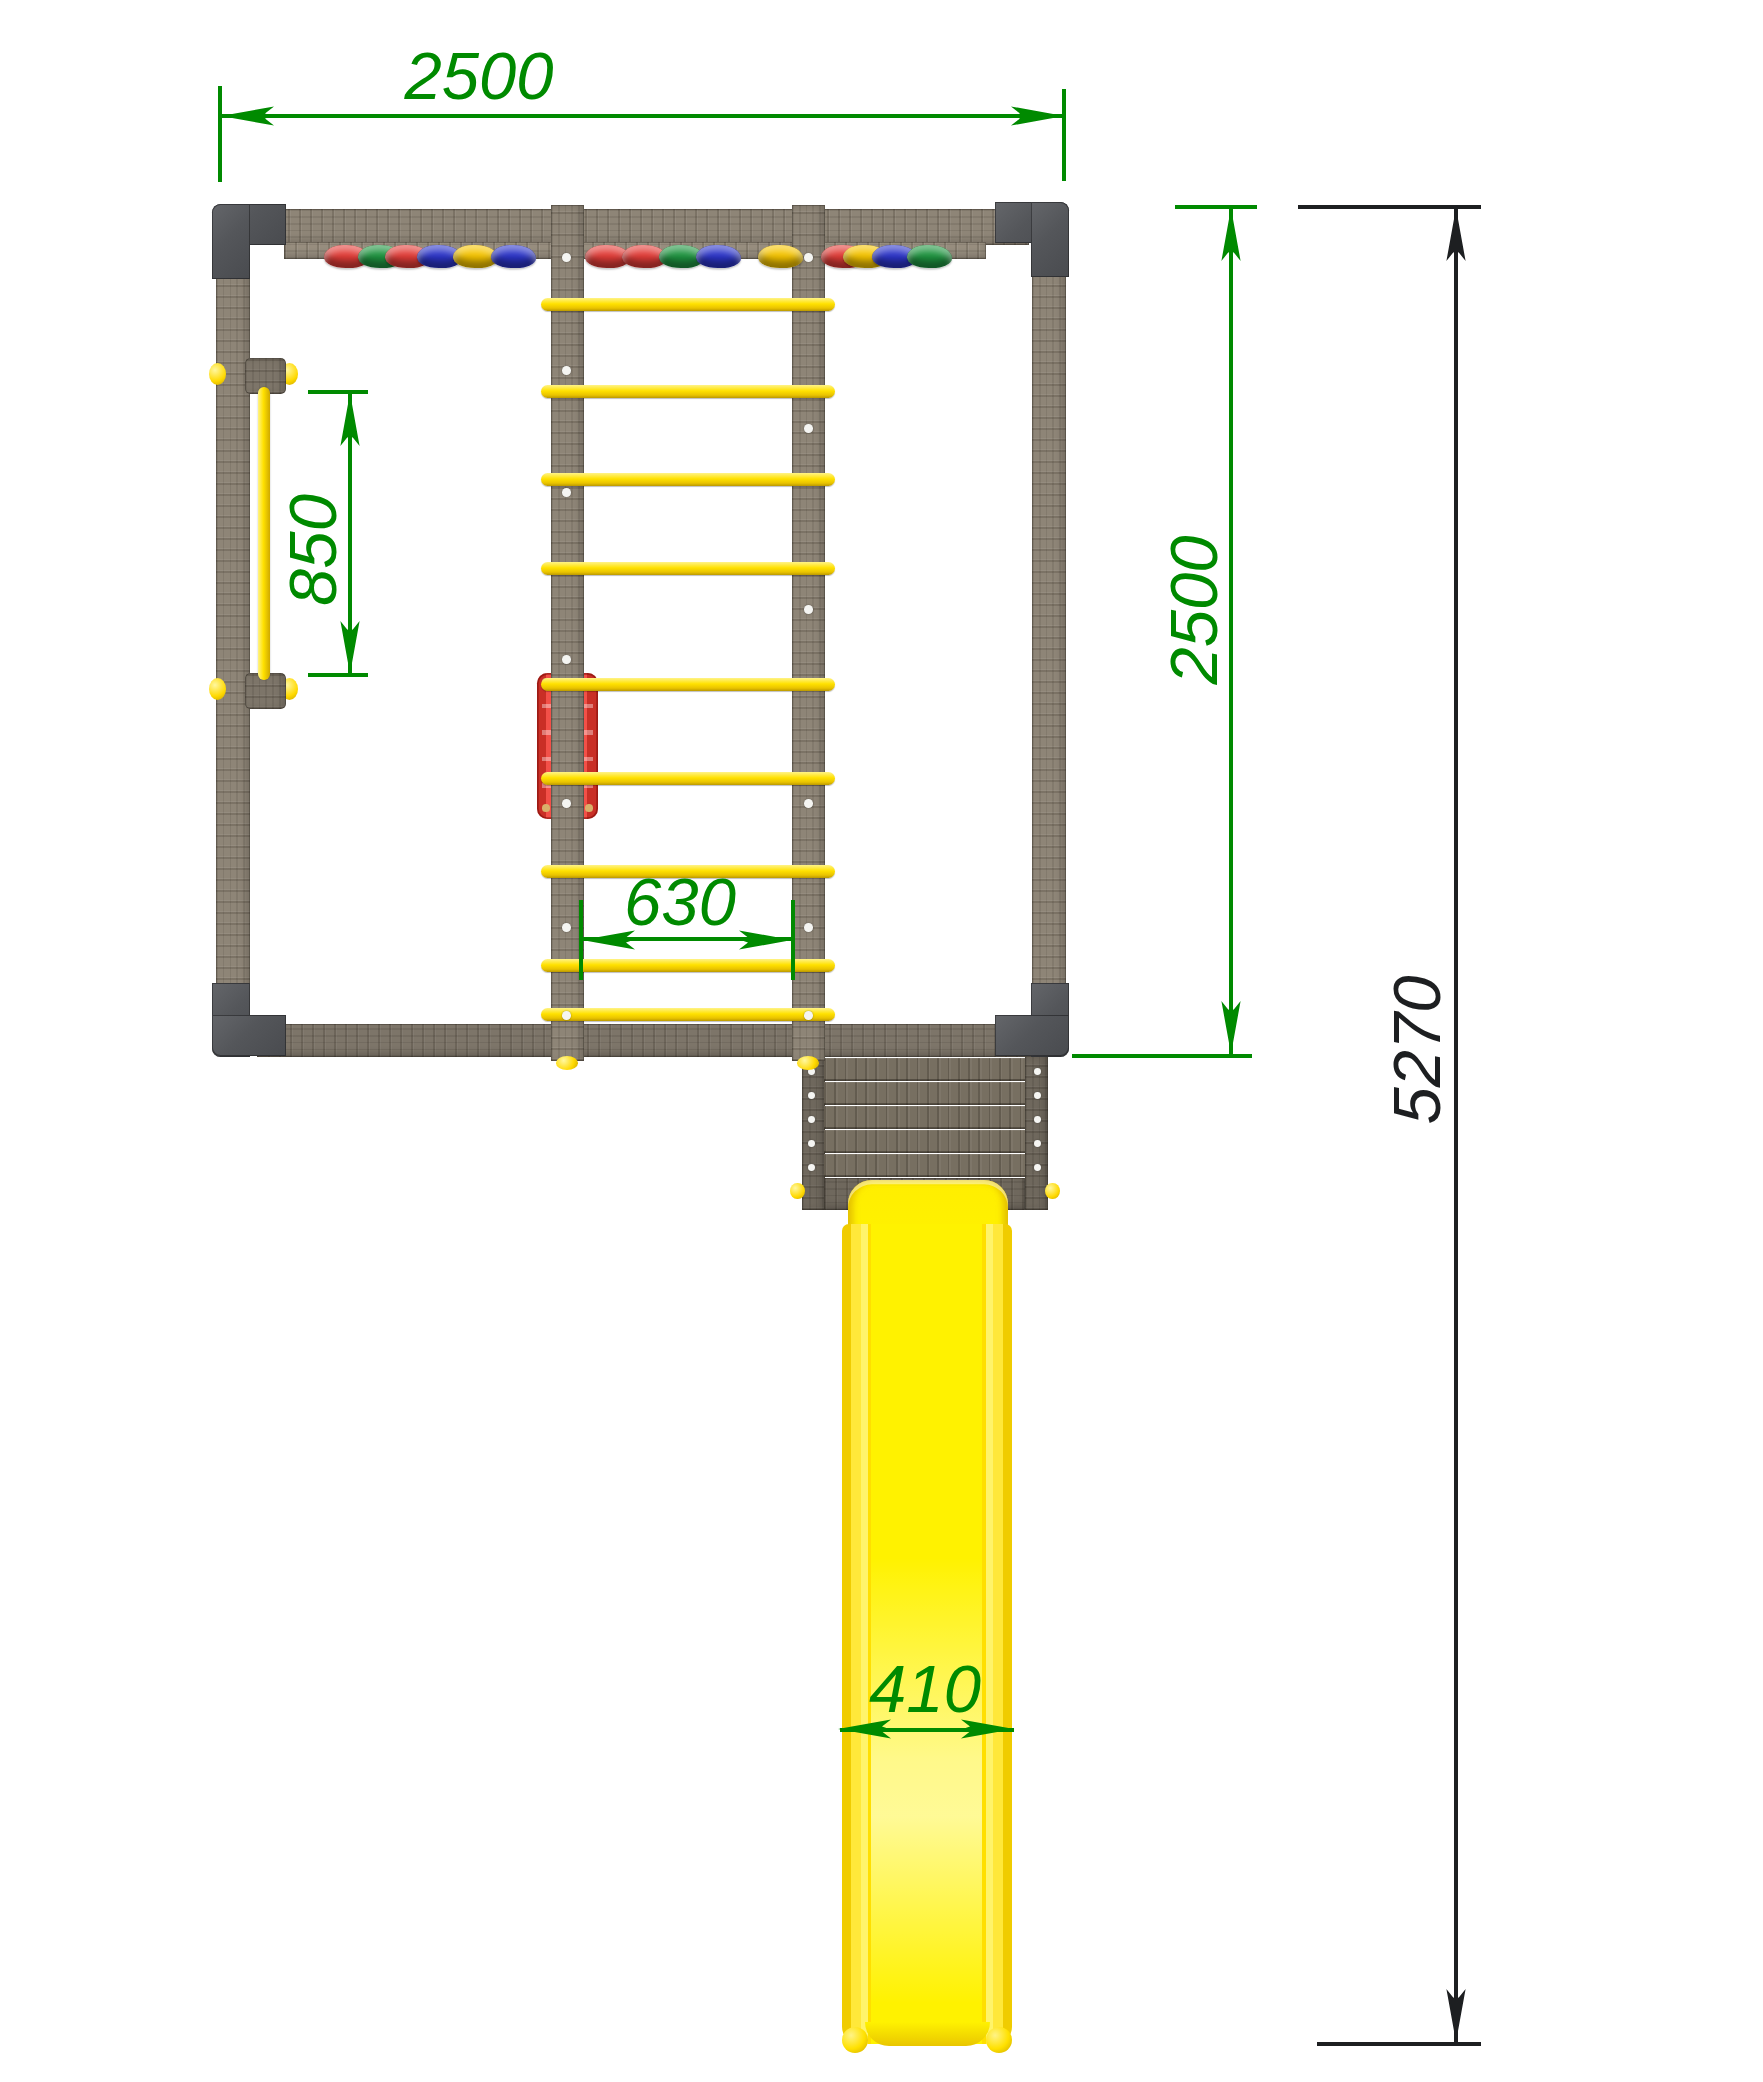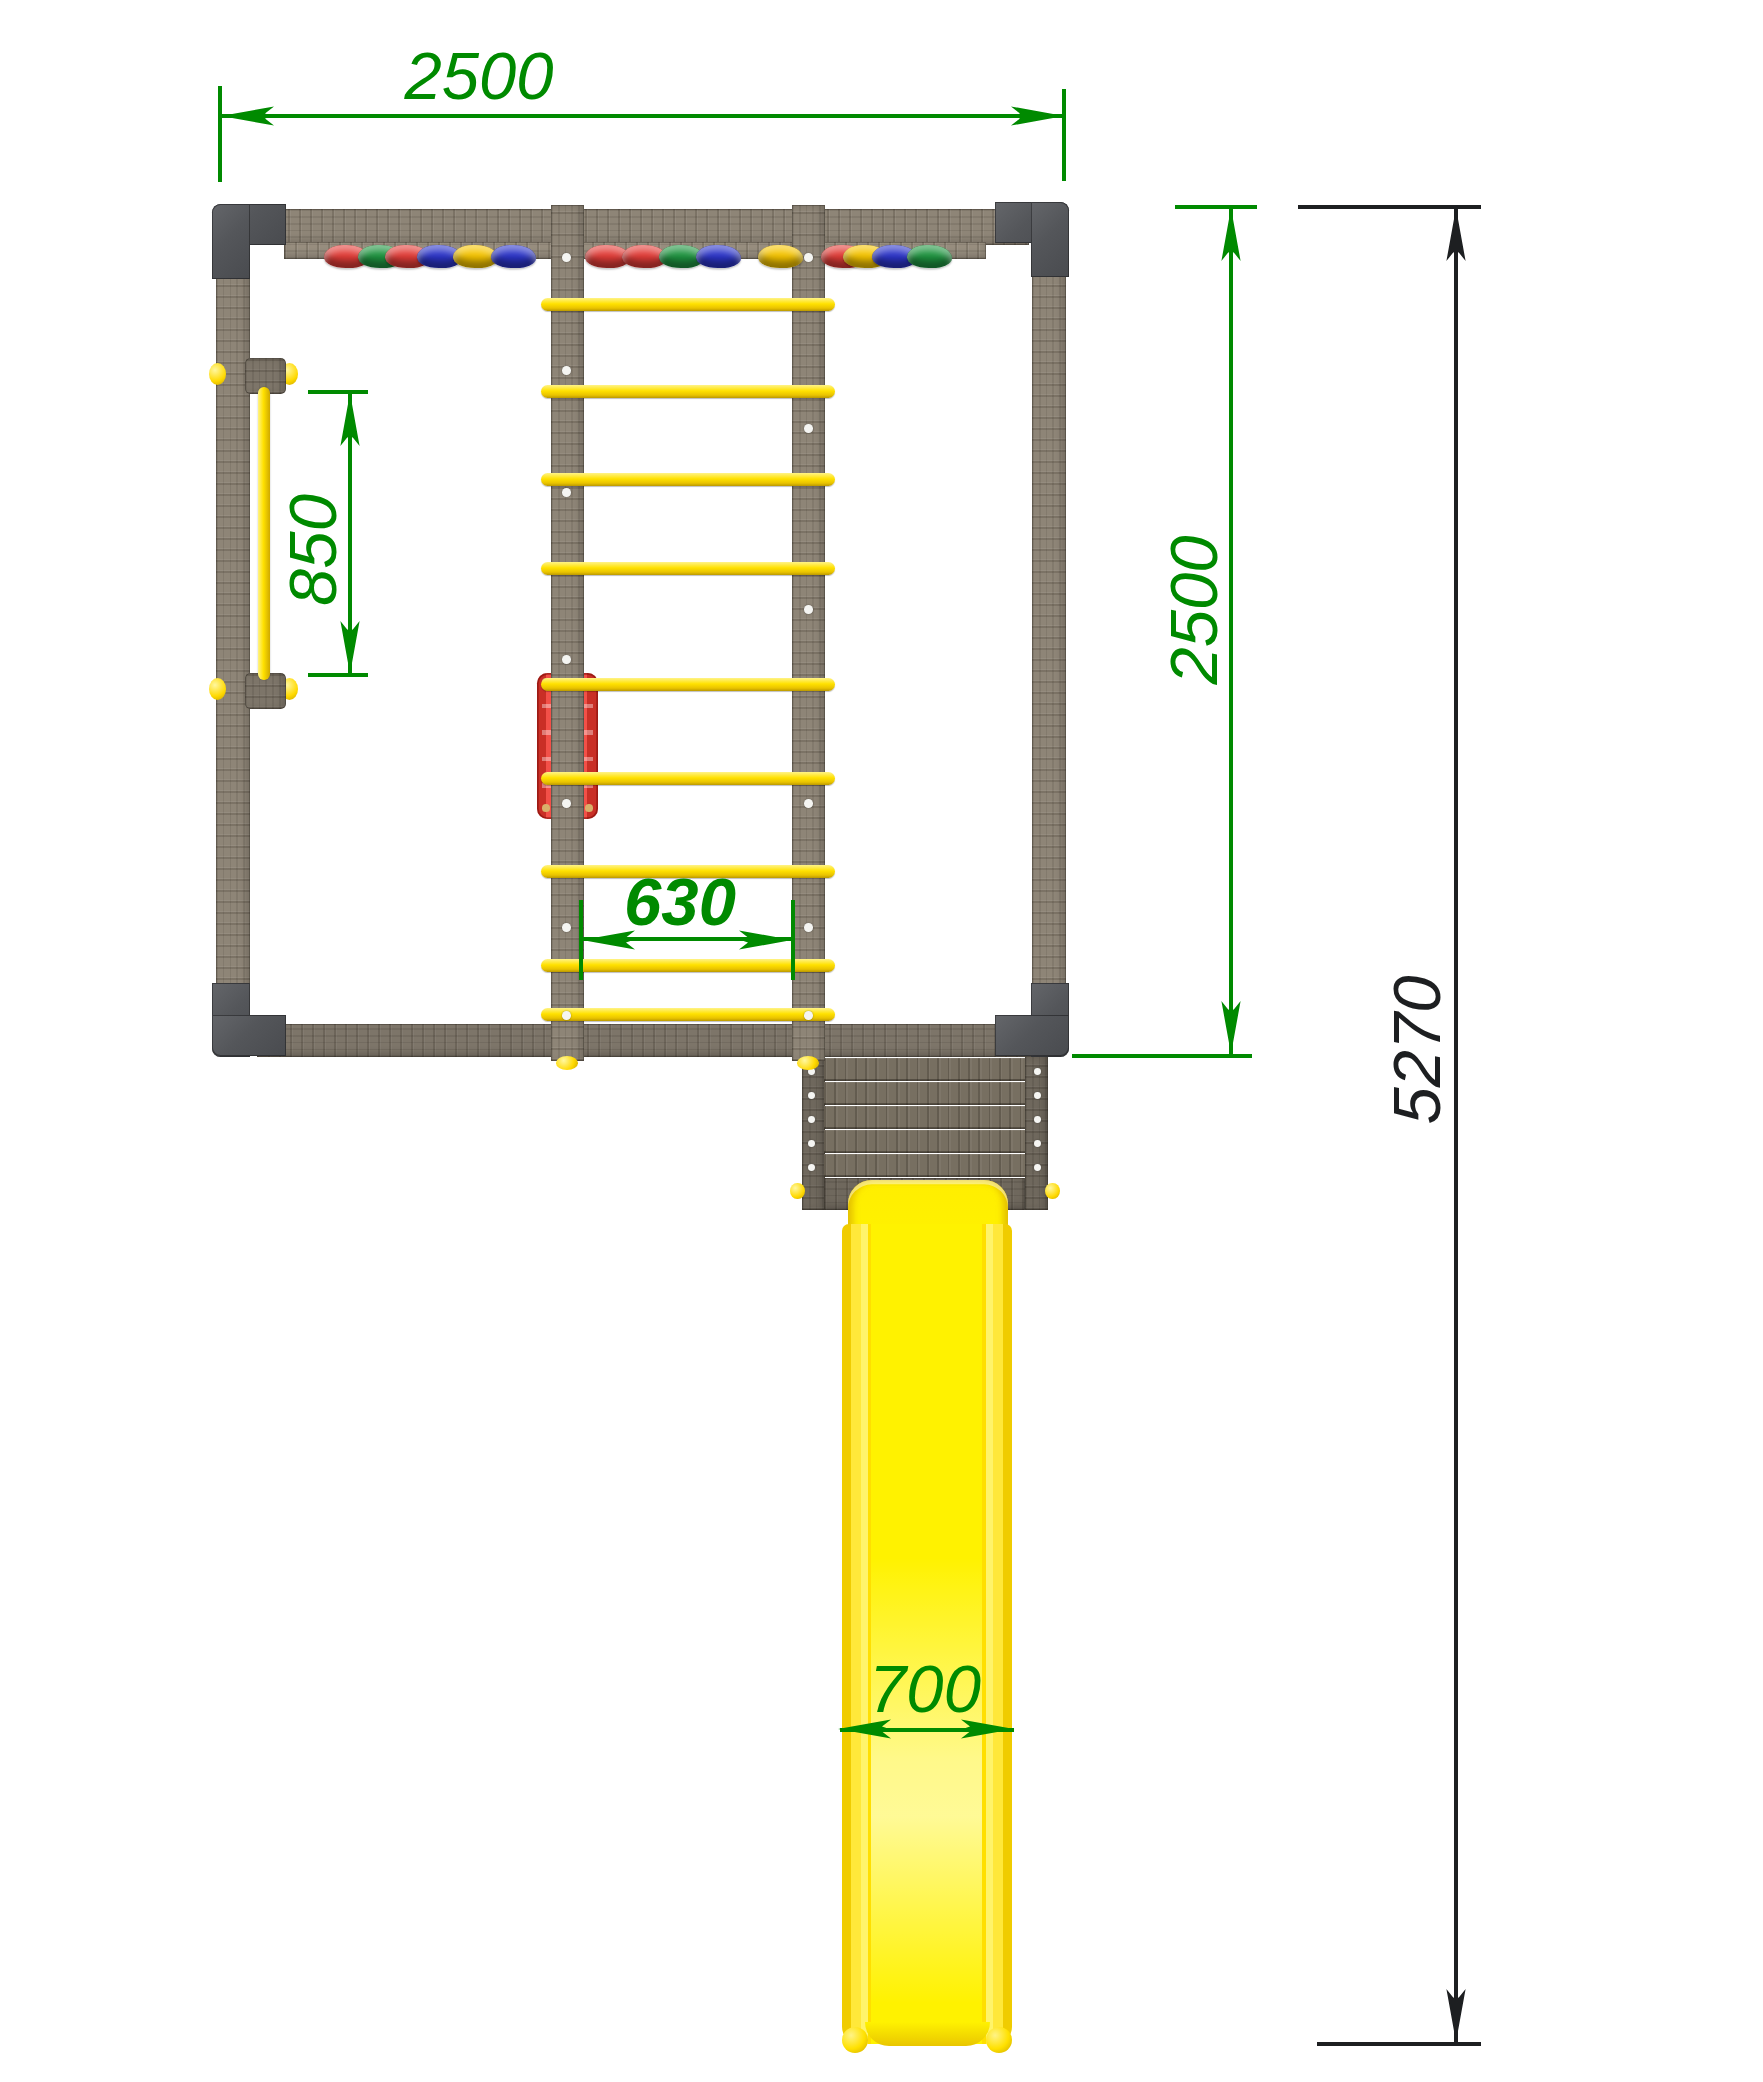--- a/index.html
+++ b/index.html
@@ -201,28 +201,28 @@
     <div class="ahv down" style="left:338px;top:621px;"></div>
     <div class="dimtxt rot" style="left:312px;top:550px;">850</div>
   </div>
 
   <div class="g">
     <div class="ln" style="left:579px;top:900px;width:4.3px;height:80px;"></div>
     <div class="ln" style="left:791px;top:900px;width:4.3px;height:80px;"></div>
     <div class="ln" style="left:580px;top:937px;width:213px;height:4.3px;"></div>
     <div class="ahh" style="left:582px;top:928px;"></div>
     <div class="ahh right" style="left:739px;top:928px;"></div>
-    <div class="dimtxt" style="left:680px;top:901px;font-weight:bold;">630</div>
+    <div class="dimtxt" style="left:680px;top:901px;">630</div>
   </div>
 
   <div class="g">
     <div class="ln" style="left:840px;top:1728px;width:174px;height:4.3px;"></div>
     <div class="ahh" style="left:838px;top:1717px;"></div>
     <div class="ahh right" style="left:961px;top:1717px;"></div>
-    <div class="dimtxt" style="left:925px;top:1688px;">700</div>
+    <div class="dimtxt" style="left:925px;top:1688px;">410</div>
   </div>
 
   <div class="k">
     <div class="ln" style="left:1298px;top:205px;width:183px;height:4.3px;"></div>
     <div class="ln" style="left:1317px;top:2042px;width:164px;height:4.3px;"></div>
     <div class="ln" style="left:1454px;top:206px;width:4.3px;height:1837px;"></div>
     <div class="ahv" style="left:1444px;top:208px;"></div>
     <div class="ahv down" style="left:1444px;top:1989px;"></div>
     <div class="dimtxt rot" style="left:1416px;top:1050px;">5270</div>
   </div>

